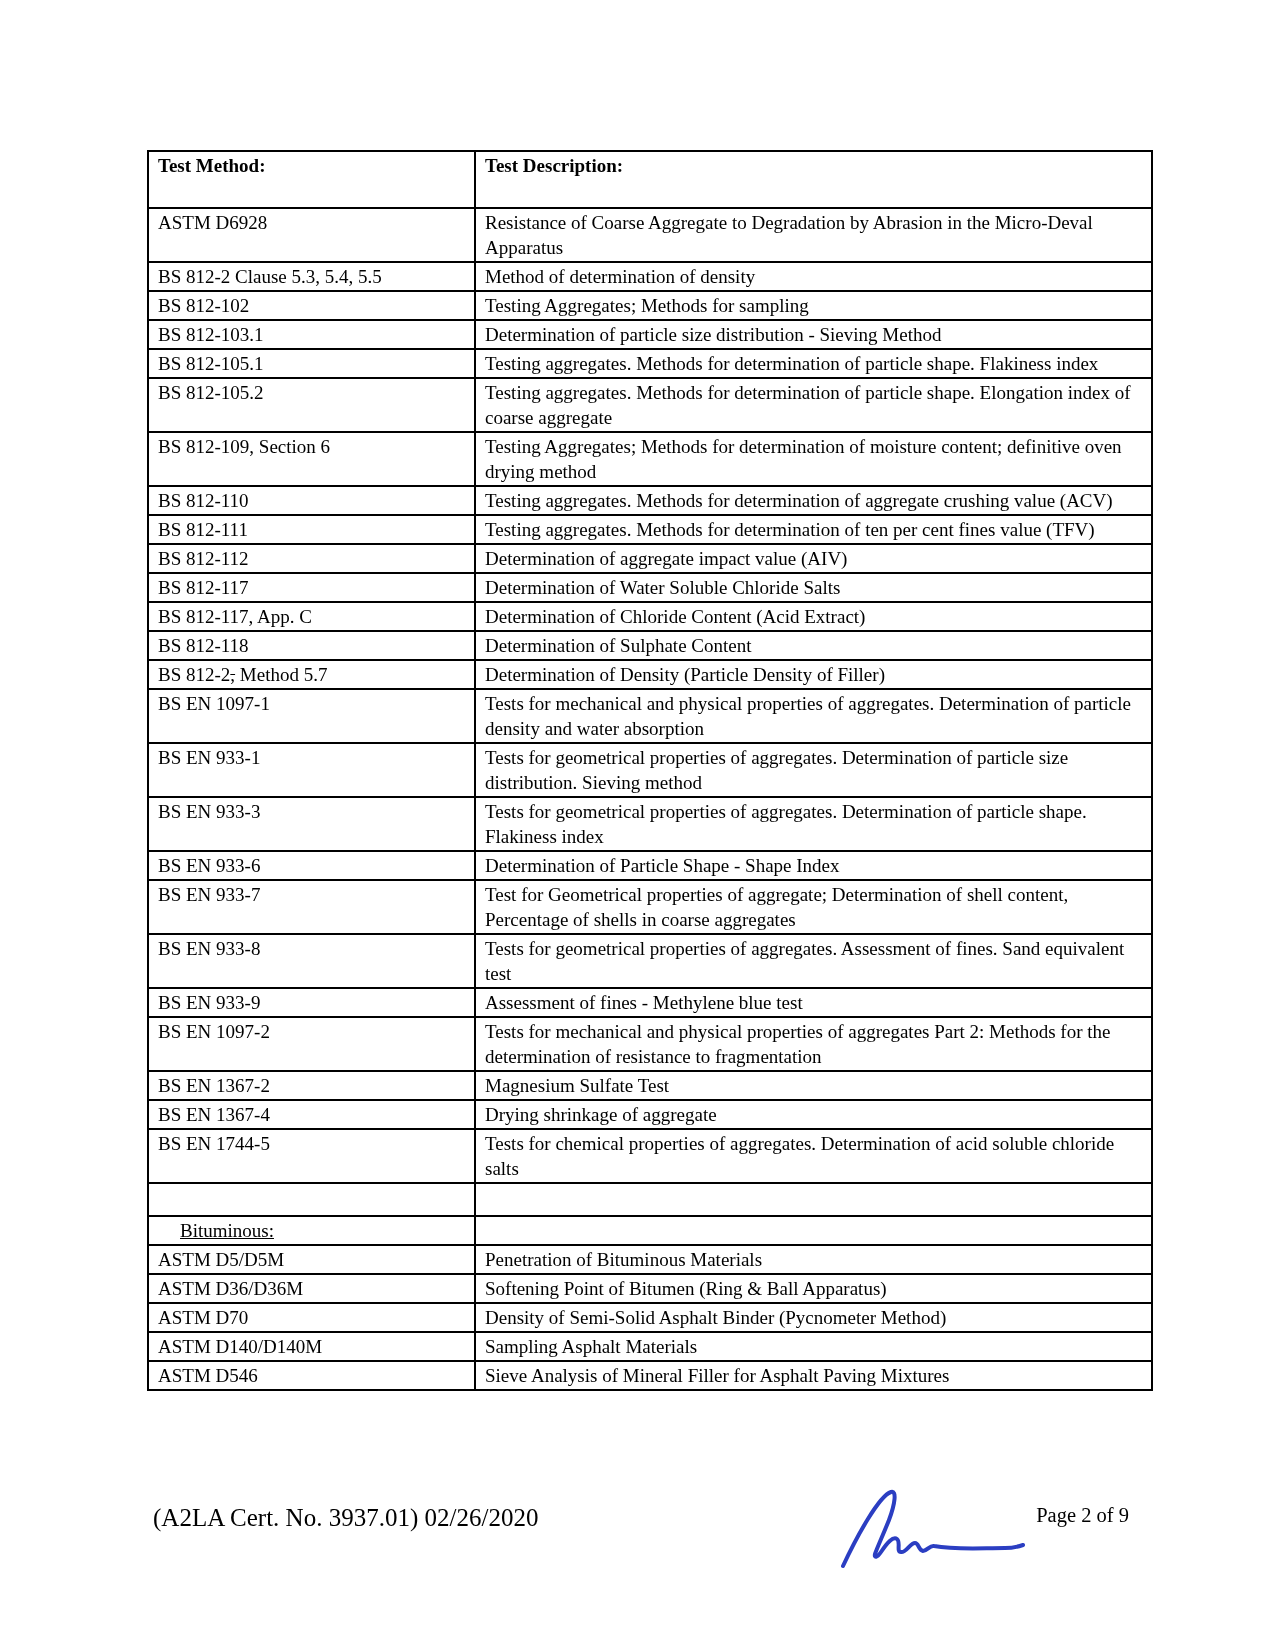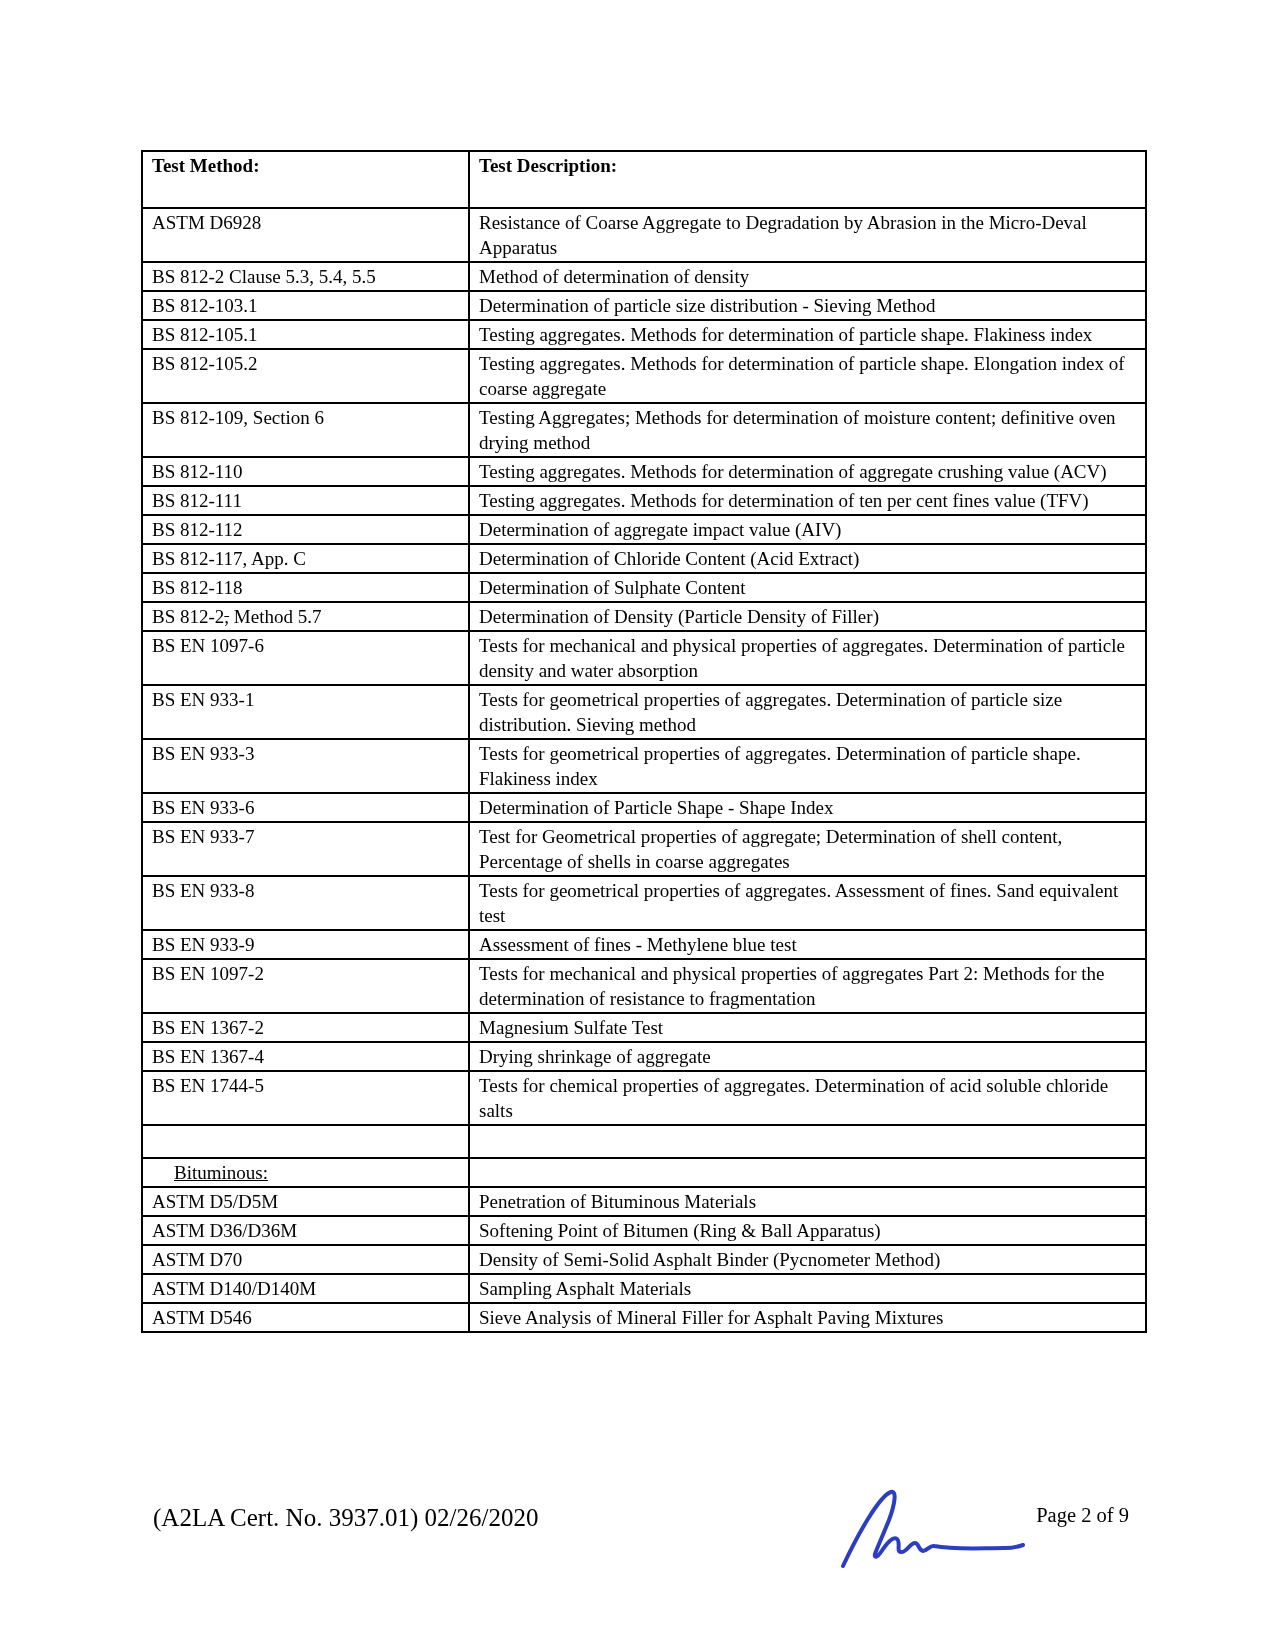--- a/index.html
+++ b/index.html
@@ -11,21 +11,21 @@
     position: relative;
     width: 1275px;
     height: 1650px;
     background: #ffffff;
     font-family: "Liberation Serif", serif;
     color: #000000;
     overflow: hidden;
   }
   table.scope {
     position: absolute;
-    left: 141px;
+    left: 147px;
     top: 150px;
     width: 1004px;
     border-collapse: collapse;
     table-layout: fixed;
   }
   table.scope th, table.scope td {
     border: 2px solid #000000;
     font-size: 19px;
     line-height: 25px;
     padding: 1px 6px 1px 9px;
@@ -97,20 +97,24 @@
     <tbody>
         <tr>
           <td>ASTM D6928</td>
           <td>Resistance of Coarse Aggregate to Degradation by Abrasion in the Micro-Deval Apparatus</td>
         </tr>
         <tr>
           <td>BS 812-2 Clause 5.3, 5.4, 5.5</td>
           <td>Method of determination of density</td>
         </tr>
         <tr>
+          <td>BS 812-102</td>
+          <td>Testing Aggregates; Methods for sampling</td>
+        </tr>
+        <tr>
           <td>BS 812-103.1</td>
           <td>Determination of particle size distribution - Sieving Method</td>
         </tr>
         <tr>
           <td>BS 812-105.1</td>
           <td>Testing aggregates. Methods for determination of particle shape. Flakiness index</td>
         </tr>
         <tr>
           <td>BS 812-105.2</td>
           <td>Testing aggregates. Methods for determination of particle shape. Elongation index of coarse aggregate</td>
@@ -125,33 +129,37 @@
         </tr>
         <tr>
           <td>BS 812-111</td>
           <td>Testing aggregates. Methods for determination of ten per cent fines value (TFV)</td>
         </tr>
         <tr>
           <td>BS 812-112</td>
           <td>Determination of aggregate impact value (AIV)</td>
         </tr>
         <tr>
+          <td>BS 812-117</td>
+          <td>Determination of Water Soluble Chloride Salts</td>
+        </tr>
+        <tr>
           <td>BS 812-117, App. C</td>
           <td>Determination of Chloride Content (Acid Extract)</td>
         </tr>
         <tr>
           <td>BS 812-118</td>
           <td>Determination of Sulphate Content</td>
         </tr>
         <tr>
           <td><span>BS 812-2</span><s>,</s><span> Method 5.7</span></td>
           <td>Determination of Density (Particle Density of Filler)</td>
         </tr>
         <tr>
-          <td>BS EN 1097-6</td>
+          <td>BS EN 1097-1</td>
           <td>Tests for mechanical and physical properties of aggregates. Determination of particle density and water absorption</td>
         </tr>
         <tr>
           <td>BS EN 933-1</td>
           <td>Tests for geometrical properties of aggregates. Determination of particle size distribution. Sieving method</td>
         </tr>
         <tr>
           <td>BS EN 933-3</td>
           <td>Tests for geometrical properties of aggregates. Determination of particle shape. Flakiness index</td>
         </tr>

